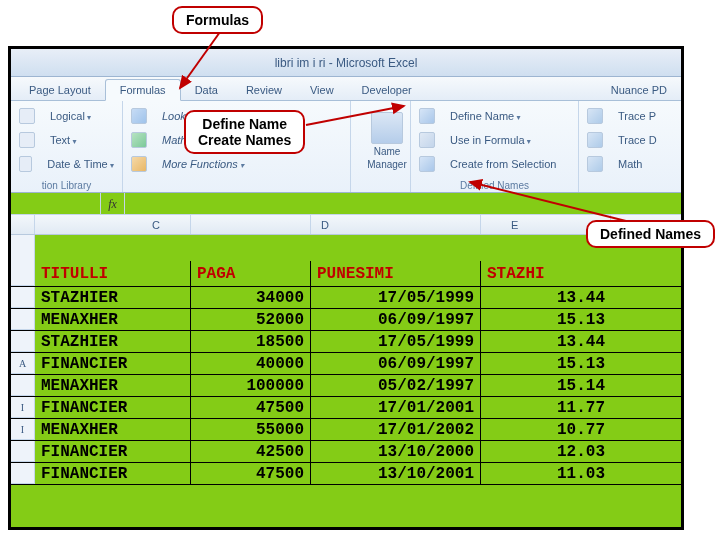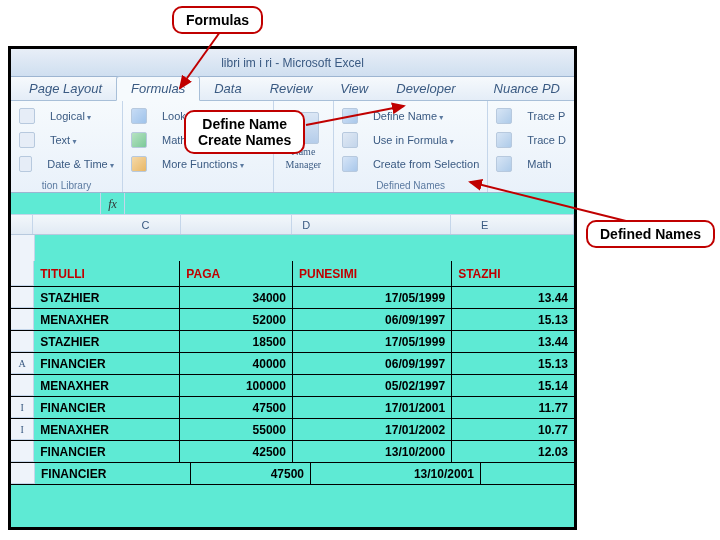--- a/index.html
+++ b/index.html
@@ -1,22 +1,22 @@
 <!DOCTYPE html>
 <html><head>
 <meta charset="utf-8">
 <style>
   * { box-sizing: border-box; margin: 0; padding: 0; }
   body { font-family: "Segoe UI", Tahoma, sans-serif; font-size: 11px; background: #fff; width: 720px; height: 540px; position: relative; overflow: hidden; }
-  .frame { position: absolute; left: 8px; top: 46px; width: 569px; height: 484px; border: 3px solid #000; background: #5eead4; overflow: hidden; }
+  .frame { position: absolute; left: 8px; top: 46px; width: 676px; height: 484px; border: 3px solid #000; background: #84cc16; overflow: hidden; }
   
   .titlebar { height: 28px; background: linear-gradient(#e8eef7,#cfdff0); border-bottom: 1px solid #9db5d1; line-height: 28px; text-align: center; color: #3a5a82; font-size: 12px; }
   
   .tabs { height: 24px; background: linear-gradient(#f6f9fc,#e4edf7); border-bottom: 1px solid #a8bfd8; display: flex; align-items: flex-end; padding-left: 4px; }
-  .tab { padding: 4px 14px 4px; color: #3a5a82; font-size: 13px; cursor: default; font-style: italic; }
+  .tab { padding: 4px 14px 4px; color: #3a5a82; font-size: 11px; cursor: default; }
   .tab.active { background: #f6fafd; border: 1px solid #a8bfd8; border-bottom: 1px solid #f6fafd; border-radius: 3px 3px 0 0; margin-bottom: -1px; color: #3a5a82; }
   
   .ribbon { height: 92px; background: linear-gradient(#f6fafd,#e9f1fa); border-bottom: 1px solid #9db5d1; display: flex; position: relative; }
   .rgroup { border-right: 1px solid #c5d6ea; padding: 4px 8px 16px 8px; position: relative; display: flex; flex-direction: column; gap: 2px; }
   .rgroup .caption { position: absolute; bottom: 1px; left: 0; right: 0; text-align: center; color: #5b7aa0; font-size: 10px; }
   .btnrow { white-space: nowrap; display: flex; align-items: center; gap: 15px; color: #3a5a82; height: 22px; }
   .btnrow .ic { width: 16px; height: 16px; display: inline-block; }
   .big { display:flex; flex-direction:column; align-items:center; justify-content:center; width:56px; color:#3a5a82; gap:2px; font-size:10px; text-align:center;}
   .big .ic { width:32px; height:32px; }
   .dd::after { content:" \25BE"; font-size:8px; color:#5b7aa0; }
@@ -26,21 +26,21 @@
   .fx { width: 24px; text-align:center; font-style: italic; font-family: "Times New Roman", serif; color:#333; font-size:12px; border-right:1px solid #c5d6ea; height:100%; line-height:22px;}
   .fin { flex:1; }
   
   .colhdr { height: 20px; background: linear-gradient(#f3f7fb,#e1eaf4); border-bottom: 1px solid #b7c9de; display:flex; }
   .colhdr .ch { border-right:1px solid #c5d6ea; text-align:center; line-height:20px; color:#3a5a82; }
   
   .grid { }
   .row { display:flex; height:22px; border-bottom:1px solid #000; }
   .row.spacer { height:26px; border-bottom:none; }
   .row.bigrow { height:26px; }
-  .cell { border-right:1px solid #000; padding: 2px 6px; font-family: Liberation Sans, sans-serif; font-size: 12px; font-weight: bold; overflow:hidden; white-space:nowrap; display:flex; align-items:center; }
+  .cell { border-right:1px solid #000; padding: 2px 6px; font-family: Liberation Mono, monospace; font-size: 16px; font-weight: bold; overflow:hidden; white-space:nowrap; display:flex; align-items:center; }
   .rowh { width: 24px; background:#eef3fa; border-right:1px solid #c5d6ea; border-bottom:1px solid #c5d6ea; font-family:"Segoe UI"; font-weight:normal; font-size:10px; color:#3a5a82; justify-content:center; border-top:none;}
   .c-b { width: 156px; }
   .c-c { width: 120px; text-align:right; justify-content:flex-end;}
   .c-d { width: 170px; text-align:right; justify-content:flex-end;}
   .c-e { width: 130px; text-align:right; justify-content:flex-end;}
   .hdr { color:#c00000; }
   .hdr.c-c, .hdr.c-d, .hdr.c-e { justify-content:flex-start; text-align:left;}
   
   .callout { position:absolute; background:#fff; border:2px solid #c00000; border-radius:10px; padding:4px 12px; font-family: Arial, sans-serif; font-weight:bold; font-size:14px; color:#000; text-align:center; z-index:20;}
   svg.arrow { position:absolute; z-index:19; pointer-events:none; }
@@ -92,36 +92,36 @@
       <div class="btnrow">
           <span class="ic"></span>
           <span class="dd">Text</span>
         </div>
       <div class="btnrow">
           <span class="ic"></span>
           <span class="dd">Date &amp; Time</span>
         </div>
       <div class="caption">tion Library</div>
     </div>
-    <div class="rgroup" style="width:228px; border-right:1px solid #c5d6ea;">
+    <div class="rgroup" style="width:228px; border-right:1px solid #c5d6ea;font-style:italic;">
       <div class="btnrow">
           <span class="ic look"></span>
           <span>Look</span>
         </div>
       <div class="btnrow">
           <span class="ic math"></span>
           <span>Math</span>
         </div>
       <div class="btnrow">
           <span class="ic more"></span>
           <span class="dd">More Functions</span>
         </div>
     </div>
 
-    <div class="rgroup" style="width:60px; justify-content:center; align-items:center;font-family:Liberation Serif, serif;">
+    <div class="rgroup" style="width:60px; justify-content:center; align-items:flex-start;">
       <div class="big">
           <span class="ic nm"></span>
           <span>Name</span>
           <span>Manager</span>
         </div>
     </div>
 
     <div class="rgroup" style="width:168px;">
       <div class="btnrow">
           <span class="ic def"></span>
@@ -236,20 +236,21 @@
           <div class="cell c-b">FINANCIER</div>
           <div class="cell c-c">42500</div>
           <div class="cell c-d">13/10/2000</div>
           <div class="cell c-e" style="border-right:none;">12.03</div>
         </div>
         <div class="row">
           <div class="cell rowh"></div>
           <div class="cell c-b">FINANCIER</div>
           <div class="cell c-c">47500</div>
           <div class="cell c-d">13/10/2001</div>
+          <div class="cell c-e" style="border-right:none;">11.03</div>
         </div>
       </div>
   </div>
 
 </div>
 
 <div class="callout" style="left:184px; top:110px; line-height:1.15;">
   <div>Define Name</div>
   <div>Create Names</div>
 </div>

